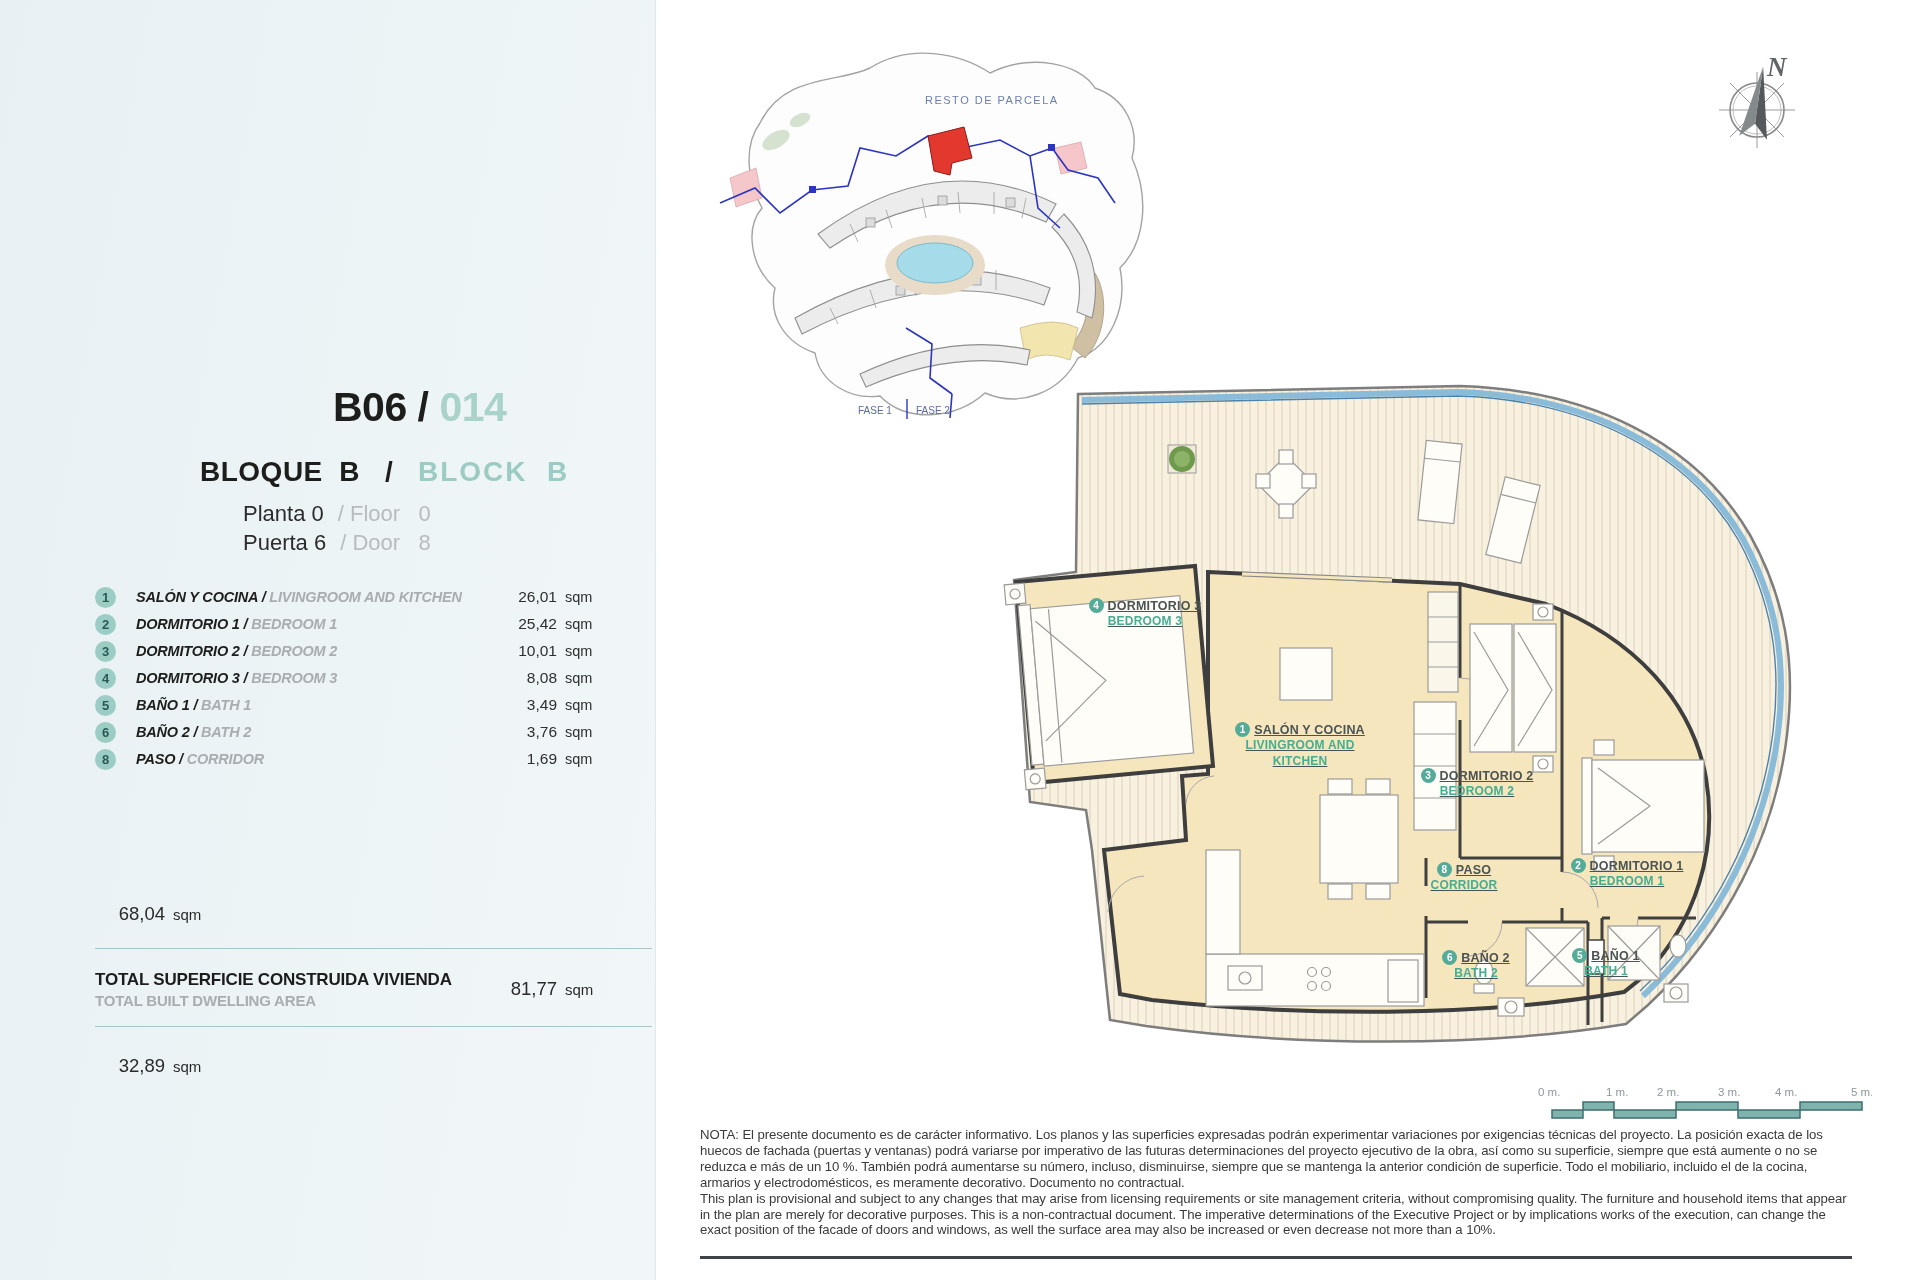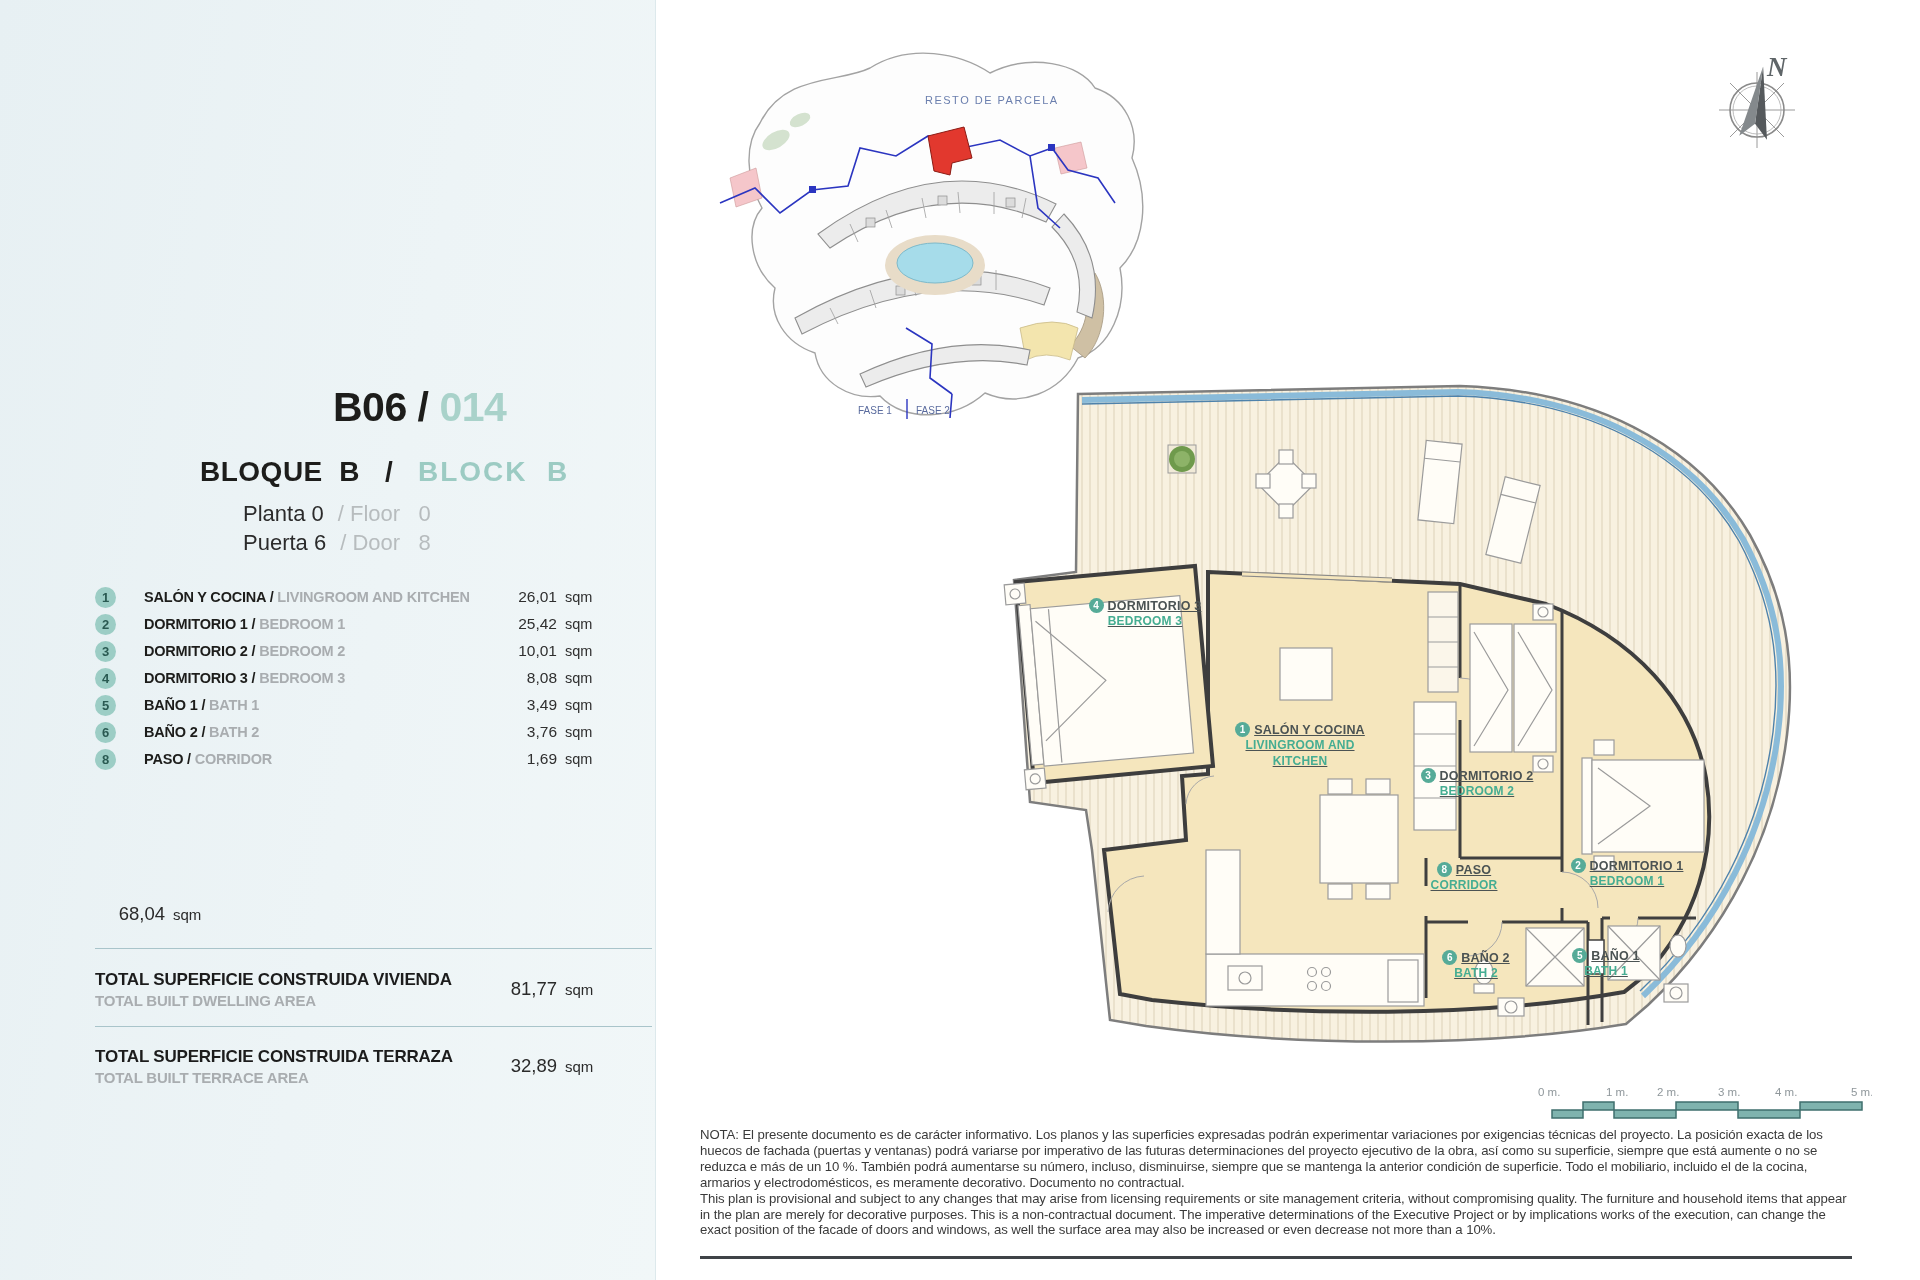--- a/index.html
+++ b/index.html
@@ -17,22 +17,22 @@
   #block-row .lt{color:#9ccbc3;letter-spacing:2px;}
   .fd-row{font-size:22px;color:#2b2b2b;white-space:pre;}
   .fd-row .lt{color:#b7bcbe;margin-left:14px;}
   #floor-row{left:243px;top:501px;}
   #door-row{left:243px;top:530px;}
 
   .room-row{left:95px;width:512px;height:24px;display:flex;align-items:center;}
   .badge{width:21px;height:21px;border-radius:50%;background:#9ccdc5;color:#2a5a52;
          display:inline-flex;align-items:center;justify-content:center;
          font-size:13px;font-weight:bold;flex:0 0 21px;}
-  .room-name{flex:1;margin-left:28px;font-size:14.5px;font-weight:bold;letter-spacing:-.2px;
-             white-space:nowrap;overflow:hidden;}
+  .room-name{flex:1;margin-left:20px;font-size:14.5px;font-weight:bold;letter-spacing:-.2px;
+             white-space:nowrap;overflow:hidden;font-style:italic;}
   .room-name .en{color:#a9adb0;}
   .room-val{width:62px;text-align:right;font-size:15.5px;color:#2f2f2f;}
   .room-unit{width:42px;margin-left:8px;font-size:14.5px;color:#2f2f2f;}
 
   .total-row{left:95px;width:512px;height:52px;display:flex;align-items:center;}
   .total-labels{flex:1;}
   .total-es{font-size:17px;font-weight:bold;color:#1c1c1c;letter-spacing:-.2px;}
   .total-en{font-size:15px;font-weight:bold;color:#a9adb0;letter-spacing:-.2px;margin-top:2px;}
   .total-val{width:70px;text-align:right;font-size:18.5px;color:#2a2a2a;}
   .total-unit{width:42px;margin-left:8px;font-size:15px;color:#2a2a2a;}
@@ -113,24 +113,20 @@
   <div class="abs total-row" style="top:963px">
     <div class="total-labels">
       <div class="total-es">TOTAL SUPERFICIE CONSTRUIDA VIVIENDA</div>
       <div class="total-en">TOTAL BUILT DWELLING AREA</div>
     </div>
     <span class="total-val">81,77</span>
     <span class="total-unit">sqm</span>
   </div>
   <div class="abs divider" style="top:1026px"></div>
   <div class="abs total-row" style="top:1040px">
-    <div class="total-labels">
-      <div class="total-es">TOTAL SUPERFICIE CONSTRUIDA TERRAZA</div>
-      <div class="total-en">TOTAL BUILT TERRACE AREA</div>
-    </div>
     <span class="total-val">32,89</span>
     <span class="total-unit">sqm</span>
   </div>
 </div>
 
 <svg class="abs" style="left:700px;top:28px" width="460" height="400" viewBox="0 0 460 400">
   <path d="M 60 95 C 85 45 140 55 170 40 C 210 15 260 25 290 45 C 330 25 380 35 395 60
            C 425 70 440 100 432 130 C 450 170 445 215 420 240 C 428 280 410 320 378 330
            C 360 365 320 380 285 365 C 255 392 205 395 180 368 C 150 372 120 355 115 325
            C 85 315 68 288 75 260 C 50 238 45 200 62 180 C 45 150 45 115 60 95 Z" fill="#fdfdfd" stroke="#a3a3a3" stroke-width="1.4"></path>

